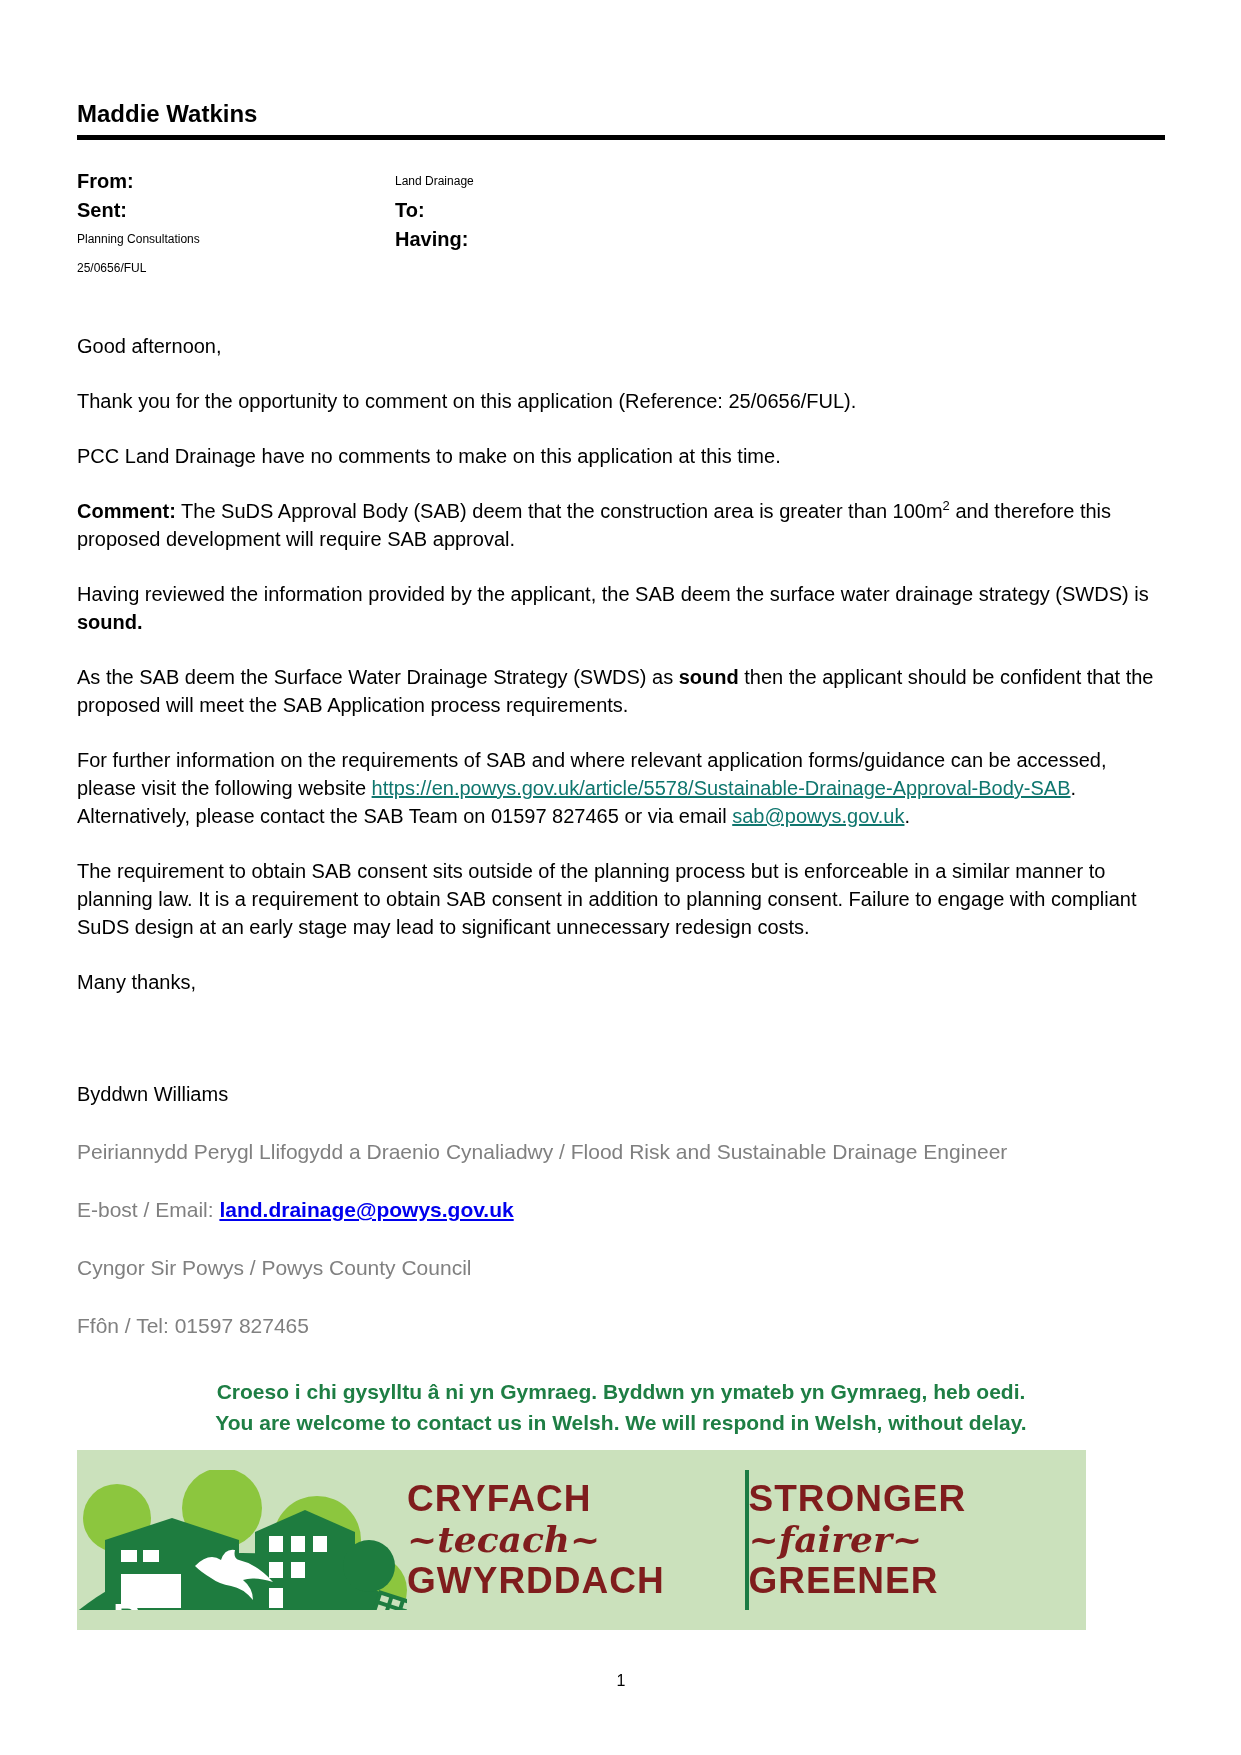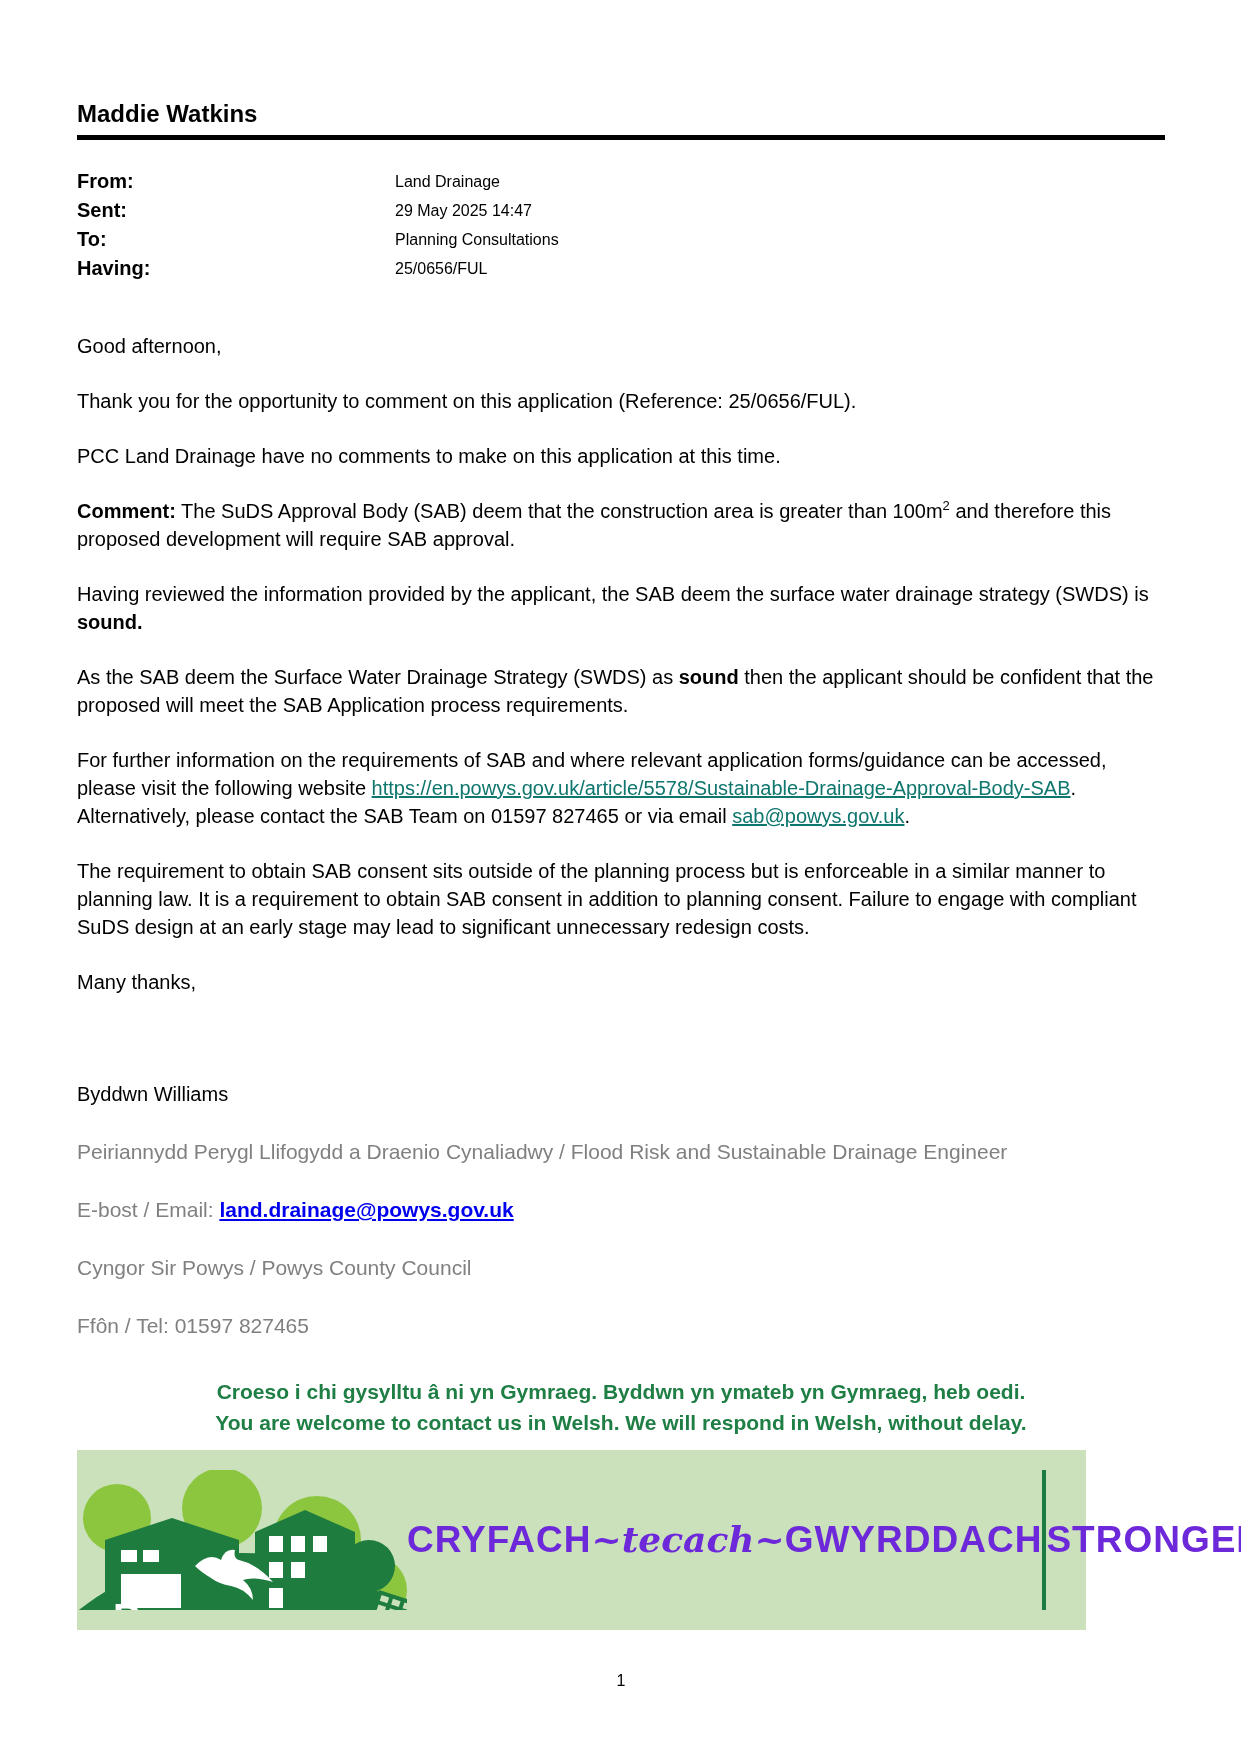--- a/index.html
+++ b/index.html
@@ -12,21 +12,21 @@
   .page{padding:0 76px 0 77px;}
   .sender-header{
     margin:100px 0 0 0;
     font-size:24px;font-weight:bold;letter-spacing:0px;
   }
   .header-rule{
     height:5px;background:#000;border:none;margin:7px 0 0 0;
   }
   .meta{margin-top:27px;display:grid;grid-template-columns:318px auto;row-gap:0;}
   .meta .label{font-weight:bold;font-size:20px;line-height:29px;}
-  .meta .value{font-size:16px;line-height:29px;}
+  .meta .value{font-size:12px;line-height:29px;}
   .body-block{margin-top:49px;}
   .para{
     margin:0 0 27px 0;font-size:20px;line-height:28px;max-width:1090px;
   }
   .para .b{font-weight:bold;}
   .para sup{font-size:13px;line-height:0;}
   a.link-teal{color:#0f766e;text-decoration:underline;}
   a.link-blue{color:#0000EE;text-decoration:underline;font-weight:bold;}
   .sig-name{margin:84px 0 0 0;font-size:20px;line-height:28px;color:#000;}
   .sig-line{margin:30px 0 0 0;font-size:21px;line-height:28px;color:#808080;}
@@ -34,22 +34,22 @@
     margin:36px 0 0 0;font-size:21px;line-height:31px;font-weight:bold;color:#1E7E44;
     max-width:1090px;
     text-align:center;
   }
   .banner{
     margin-top:12px;width:1009px;height:180px;background:#CBE1BC;
     display:flex;align-items:center;position:relative;
   }
   .banner-logo{width:330px;height:140px;flex:0 0 330px;overflow:hidden;}
   .banner-col{
-    flex:1;display:flex;flex-direction:row;align-items:flex-end;justify-content:center;
-    color:#6d28d9;text-align:center;
+    flex:1;display:flex;flex-direction:column;align-items:flex-start;justify-content:center;
+    color:#7f1d1d;text-align:center;
   }
   .banner-caps{
     font-size:37px;font-weight:bold;letter-spacing:1px;line-height:1.1;
     font-family:"Liberation Sans",sans-serif;
   }
   .banner-script{
     font-family:"DejaVu Serif",serif;font-style:italic;font-weight:bold;
     font-size:36px;line-height:1.15;
   }
   .banner-divider{
@@ -64,21 +64,20 @@
 
 <div class="page">
 
   <div class="sender-header">Maddie Watkins</div>
   <hr class="header-rule">
 
   <div class="meta">
     <div class="label">From:</div>
     <div class="value">Land Drainage</div>
     <div class="label">Sent:</div>
-    <div class="value">29 May 2025 14:47</div>
     <div class="label">To:</div>
     <div class="value">Planning Consultations</div>
     <div class="label">Having:</div>
     <div class="value">25/0656/FUL</div>
   </div>
 
   <div class="body-block">
       <p class="para"><span>Good afternoon,</span></p>
       <p class="para"><span>Thank you for the opportunity to comment on this application (Reference: 25/0656/FUL).</span></p>
       <p class="para"><span>PCC Land Drainage have no comments to make on this application at this time.</span></p>

